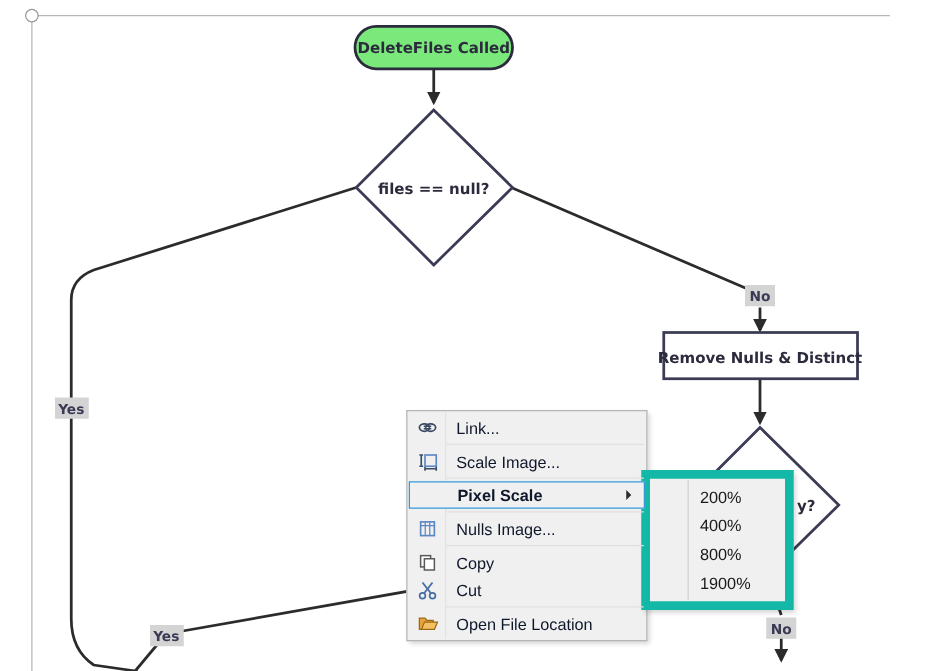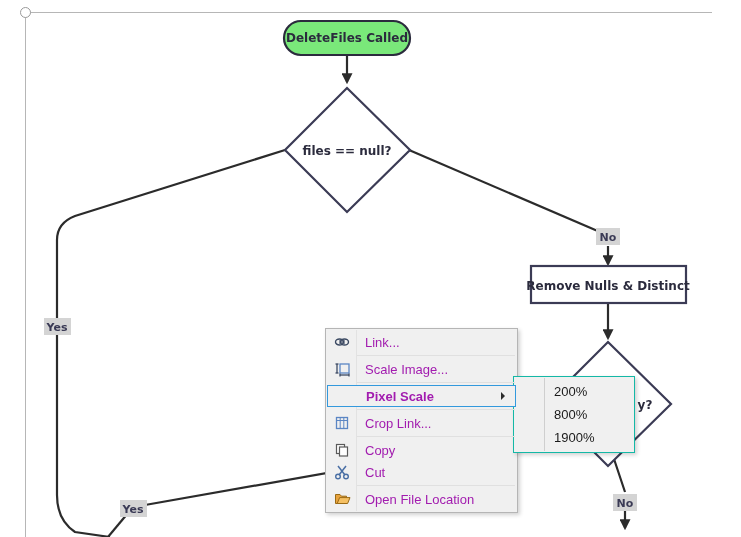--- a/index.html
+++ b/index.html
@@ -95,21 +95,21 @@
   .menu-item .mi-icon {
     width: 28px;
     min-width: 28px;
     height: 20px;
     display: flex;
     align-items: center;
     justify-content: center;
   }
   .menu-item .mi-label {
     font-size: 13px;
-    color: #a21caf;
+    color: #0f172a;
     padding-left: 9px;
     white-space: nowrap;
   }
   .menu-item .mi-arrow {
     position: absolute;
     right: 10px;
     width: 0;
     height: 0;
     border-left: 4px solid #2b2b2b;
     border-top: 4px solid transparent;
@@ -131,21 +131,21 @@
     z-index: 2;
   }
 
   
   #pixel-scale-submenu {
     position: absolute;
     left: 513px;
     top: 376px;
     width: 122px;
     background: #f0f0f0;
-    border: 1px solid #14b8a6;
+    border: 7px solid #14b8a6;
     box-sizing: border-box;
     padding: 3px 0;
     box-shadow: 2px 2px 4px rgba(0,0,0,0.18);
   }
   #pixel-scale-submenu .gutter {
     position: absolute;
     left: 1px;
     top: 1px;
     bottom: 1px;
     width: 29px;
@@ -287,21 +287,21 @@
 
     <div class="menu-item">
       <span class="mi-icon">
         <svg width="16" height="16" viewBox="0 0 16 16">
           <rect x="2.5" y="2.5" width="11" height="11" fill="none" stroke="#5b86c4" stroke-width="1.3"></rect>
           <line x1="6.2" y1="2.5" x2="6.2" y2="13.5" stroke="#5b86c4" stroke-width="1"></line>
           <line x1="9.8" y1="2.5" x2="9.8" y2="13.5" stroke="#5b86c4" stroke-width="1"></line>
           <line x1="2.5" y1="5.5" x2="13.5" y2="5.5" stroke="#5b86c4" stroke-width="1"></line>
         </svg>
       </span>
-      <span class="mi-label">Crop Link...</span>
+      <span class="mi-label">Nulls Image...</span>
     </div>
     <div class="menu-sep"></div>
 
     <div class="menu-item">
       <span class="mi-icon">
         <svg width="16" height="16" viewBox="0 0 16 16">
           <rect x="2.5" y="2.5" width="8" height="9" fill="#ffffff" stroke="#5a5a5a" stroke-width="1.2"></rect>
           <rect x="5.5" y="5" width="8" height="9" fill="#ffffff" stroke="#5a5a5a" stroke-width="1.2"></rect>
         </svg>
       </span>
@@ -332,20 +332,23 @@
       <span class="mi-label">Open File Location</span>
     </div>
   </div>
 
   <div id="pixel-scale-submenu">
     <div class="gutter"></div>
     <div class="sub-item">
       <span class="si-label">200%</span>
     </div>
     <div class="sub-item">
+      <span class="si-label">400%</span>
+    </div>
+    <div class="sub-item">
       <span class="si-label">800%</span>
     </div>
     <div class="sub-item">
       <span class="si-label">1900%</span>
     </div>
   </div>
 
 </div>
 
 </body></html>

